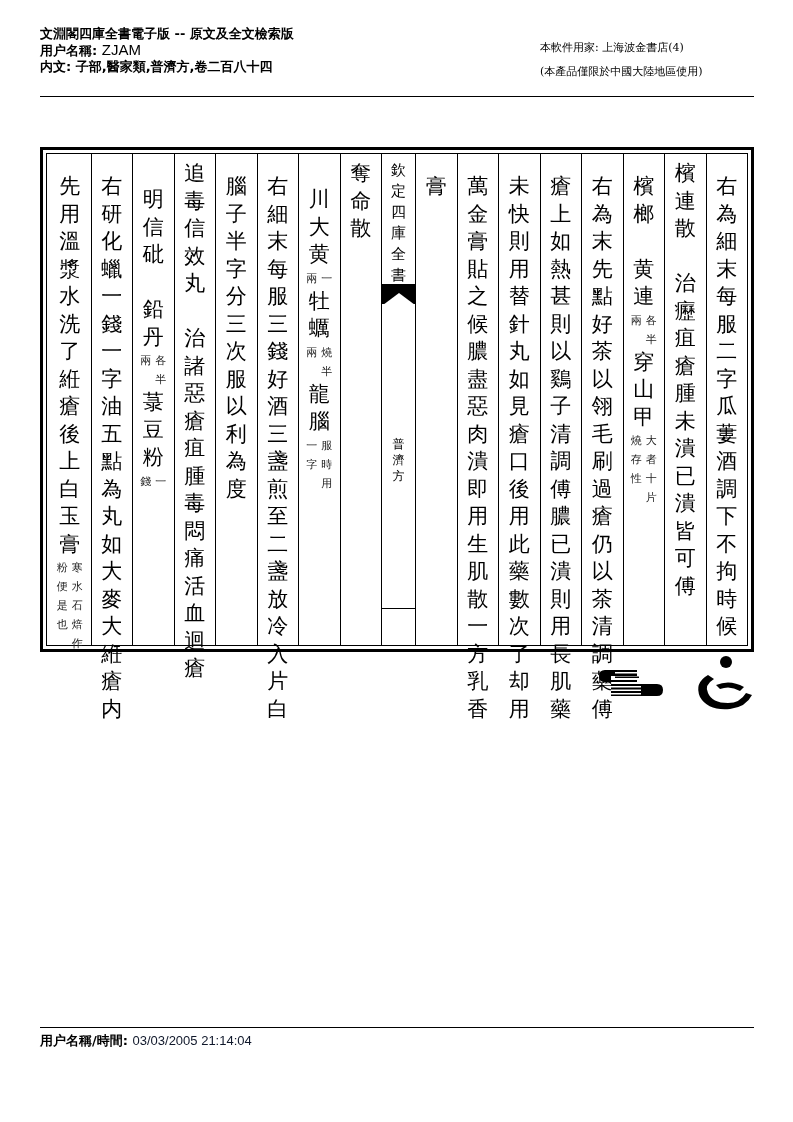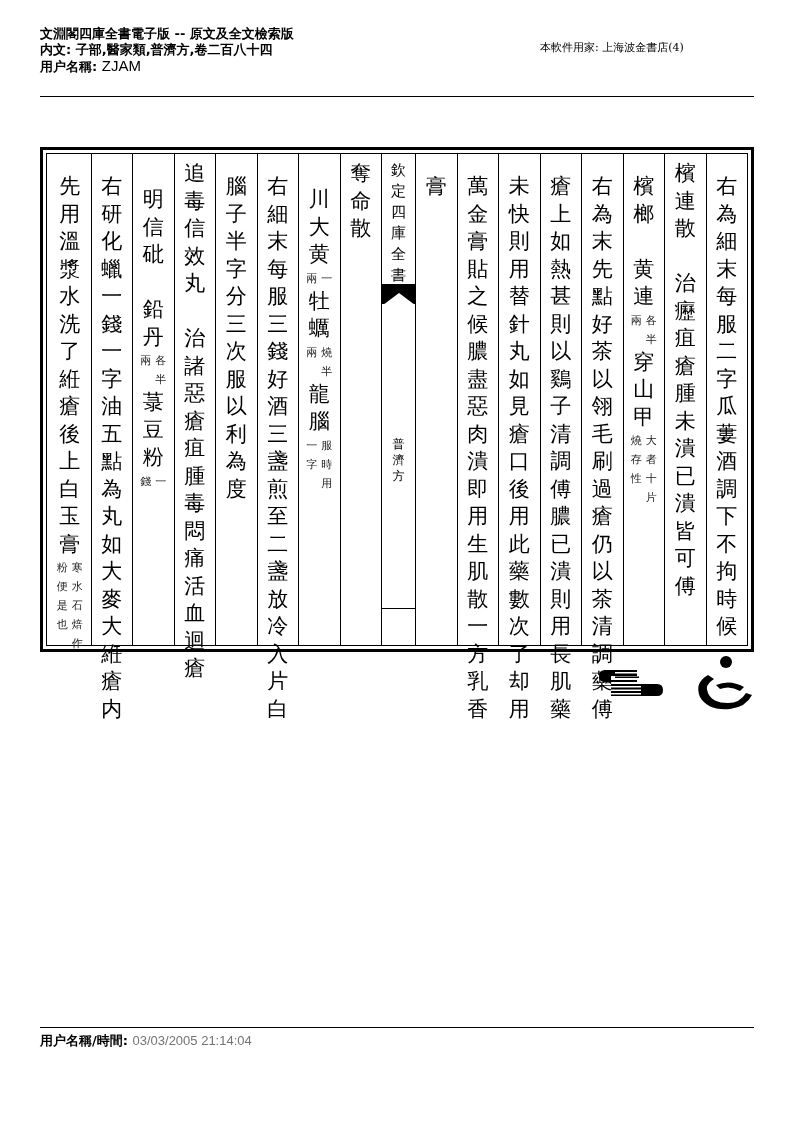--- a/index.html
+++ b/index.html
@@ -40,39 +40,40 @@
                 align-items: center; }
   .center-sub .c { font-size: 12px; line-height: 16px; }
   .center-line { position: absolute; left: 0; right: 0; top: 454px; height: 1px; background: #000; }
 
   .logo-books { position: absolute; left: 597px; top: 668px; width: 68px; height: 30px; }
   .logo-swirl { position: absolute; left: 690px; top: 655px; width: 64px; height: 60px; }
 
   .ftr-rule { position: absolute; left: 40px; top: 1027px; width: 714px; height: 1px; background: #000; }
   .ftr { position: absolute; left: 40px; top: 1032px; font-family: "DejaVu Sans", sans-serif;
          font-weight: bold; font-size: 13px; line-height: 17px; }
-  .ftr .num { font-family: "Liberation Sans", sans-serif; font-weight: normal; color: #737373; }
+  .ftr .num { font-family: "Liberation Sans", sans-serif; font-weight: normal; color: #0f172a; }
   .ztext { font-family: "Liberation Sans", sans-serif; font-weight: normal; font-size: 15px; }
 </style>
 </head>
 <body>
 
 <div class="hdr-left">
   <div>文淵閣四庫全書電子版 -- 原文及全文檢索版</div>
   <div>
+    <span>用户名稱:</span>
+    <span class="ztext">ZJAM</span>
+  </div>
+  <div>
     <span>内文:</span>
     <span>子部,醫家類,普濟方,卷二百八十四</span>
-  </div>
-  <div>
-    <span>用户名稱:</span>
-    <span class="ztext">ZJAM</span>
   </div>
 </div>
 <div class="hdr-right">
   <div>本軟件用家: 上海波金書店(4)</div>
+  <div>(本產品僅限於中國大陸地區使用)</div>
 </div>
 <div class="hdr-rule"></div>
 
 <div class="frame">
   <div class="frame-inner" id="cols">
       <div class="col">
         <div class="col-text" style="padding-top: 19px;">
           <div class="ch">右</div>
           <div class="ch">為</div>
           <div class="ch">細</div>

